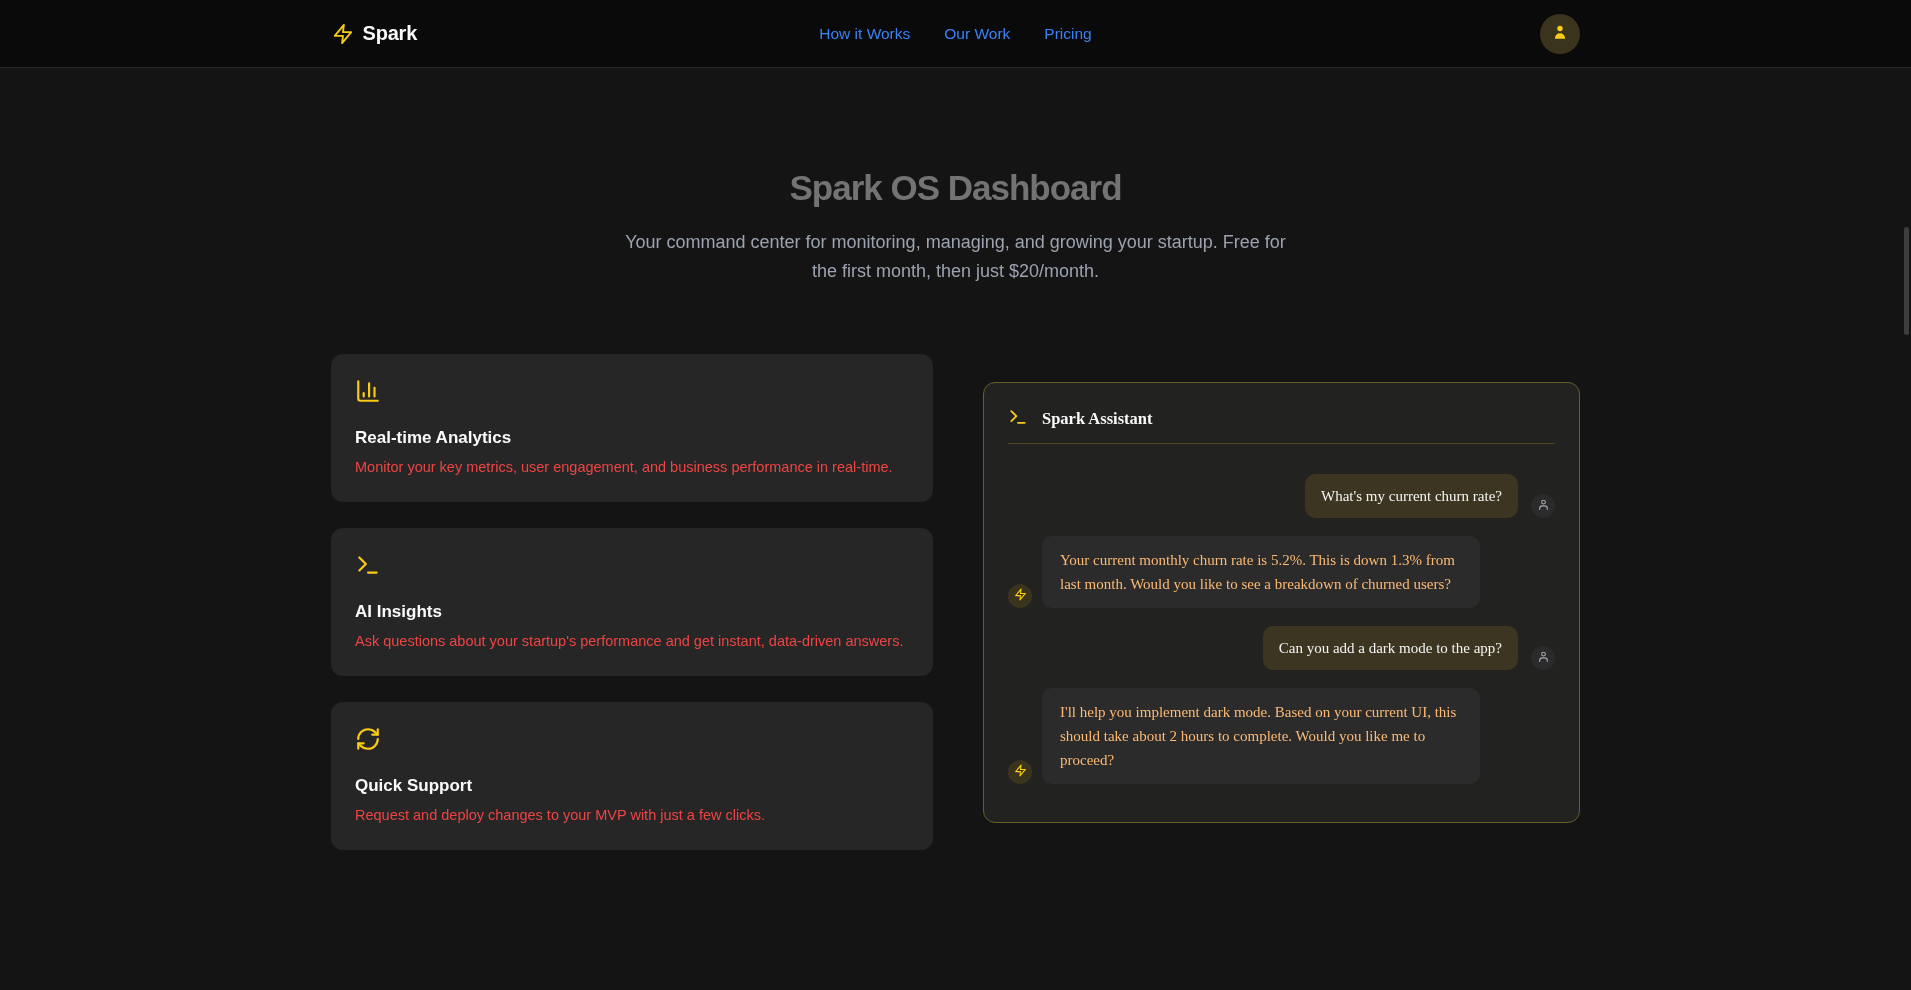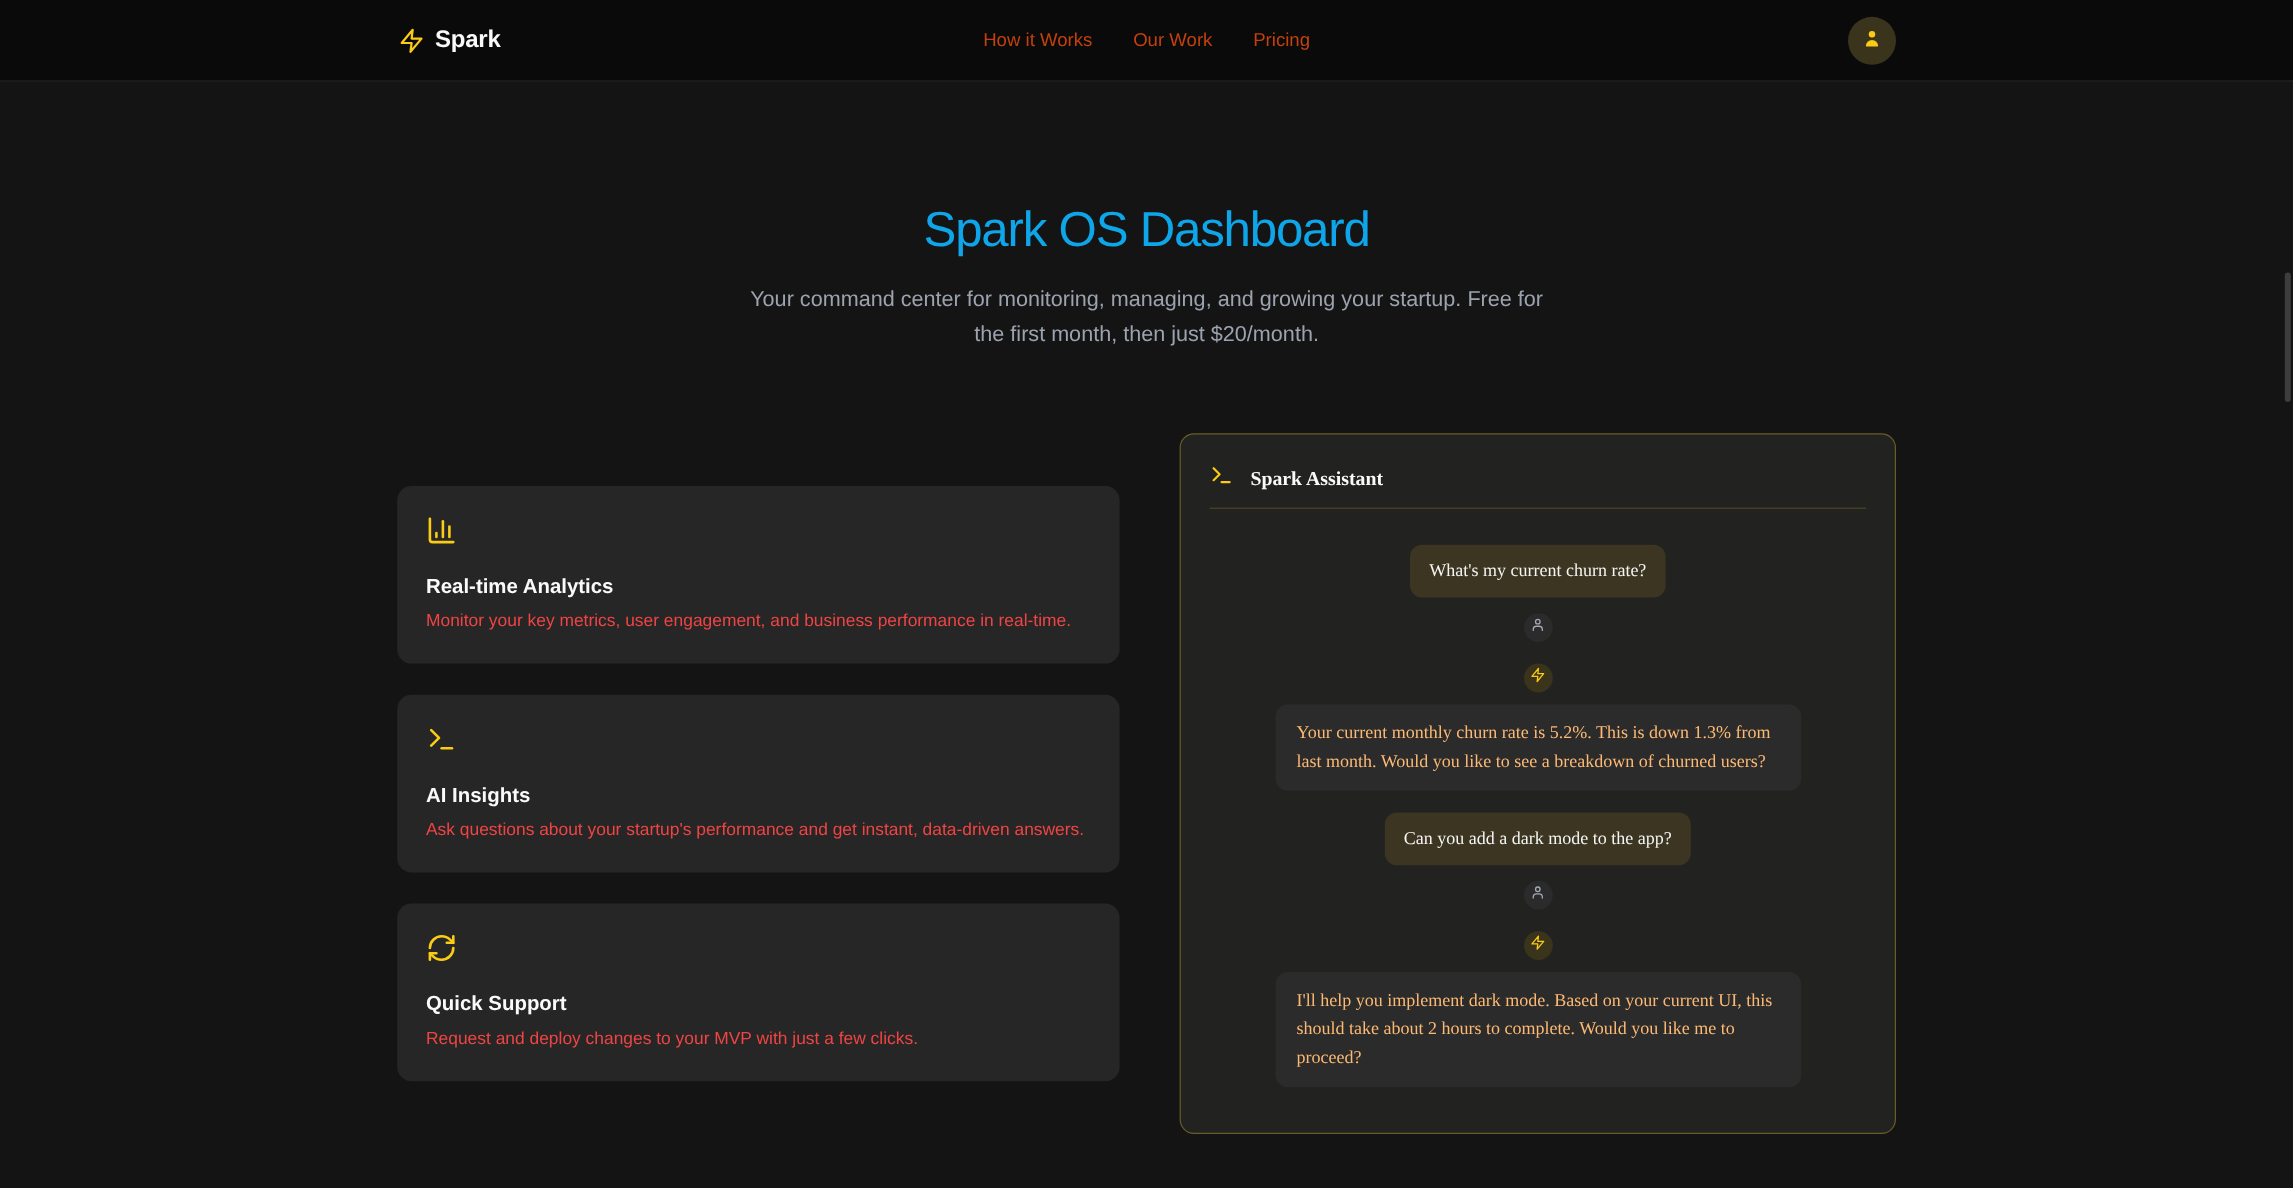--- a/index.html
+++ b/index.html
@@ -28,33 +28,33 @@
     justify-content:space-between;
   }
   .brand { display:flex; align-items:center; gap:9px; cursor:pointer; }
   .brand svg { width:22px; height:22px; display:block; }
   .brand-name { font-size:20px; font-weight:700; color:#fafafa; letter-spacing:-0.2px; }
   .nav-links {
     position:absolute; left:50%; top:50%;
     transform:translate(-50%,-50%);
     display:flex; gap:34px;
   }
-  .nav-link { font-size:15.5px; color:#c2410c; cursor:pointer; }
+  .nav-link { font-size:15.5px; color:#3b82f6; cursor:pointer; }
   .nav-avatar {
     width:40px; height:40px; border-radius:50%;
     background:#3b341c;
     display:flex; align-items:center; justify-content:center;
     cursor:pointer; border:none;
   }
   .nav-avatar svg { width:18px; height:18px; }
 
   
   .hero { text-align:center; padding-top:100px; }
   .hero h1 {
-    font-size:41px; font-weight:400; letter-spacing:-1px; color:#0ea5e9;
+    font-size:35px; font-weight:700; letter-spacing:-1px; color:#737373;
   }
   .hero p {
     margin:20px auto 0;
     width:680px;
     font-size:18px; line-height:29px;
     color:#9ca3af;
   }
 
   
   .main-row {
@@ -88,21 +88,21 @@
     border:1px solid #6a5d27;
     border-radius:12px;
     padding:24px 24px 38px;
     font-family:Liberation Serif, serif;
   }
   .panel-header { display:flex; align-items:center; gap:14px; }
   .panel-header svg { width:20px; height:20px; }
   .panel-title { font-size:16.5px; font-weight:700; color:#fafafa; }
   .panel-divider { margin-top:12px; height:1px; background:#4f4722; }
   .messages { margin-top:30px; display:flex; flex-direction:column; gap:18px; }
-  .msg { display:flex; align-items:center; gap:10px;flex-direction:column; }
+  .msg { display:flex; align-items:flex-end; gap:10px; }
   .msg.user { justify-content:flex-end; gap:13px; }
   .msg-avatar {
     width:24px; height:24px; border-radius:50%; flex:0 0 auto;
     display:flex; align-items:center; justify-content:center;
   }
   .msg.assistant .msg-avatar { background:#3b341c; }
   .msg.user .msg-avatar { background:#2b2b2b; }
   .msg-avatar svg { width:13px; height:13px; }
   .bubble {
     border-radius:10px;

